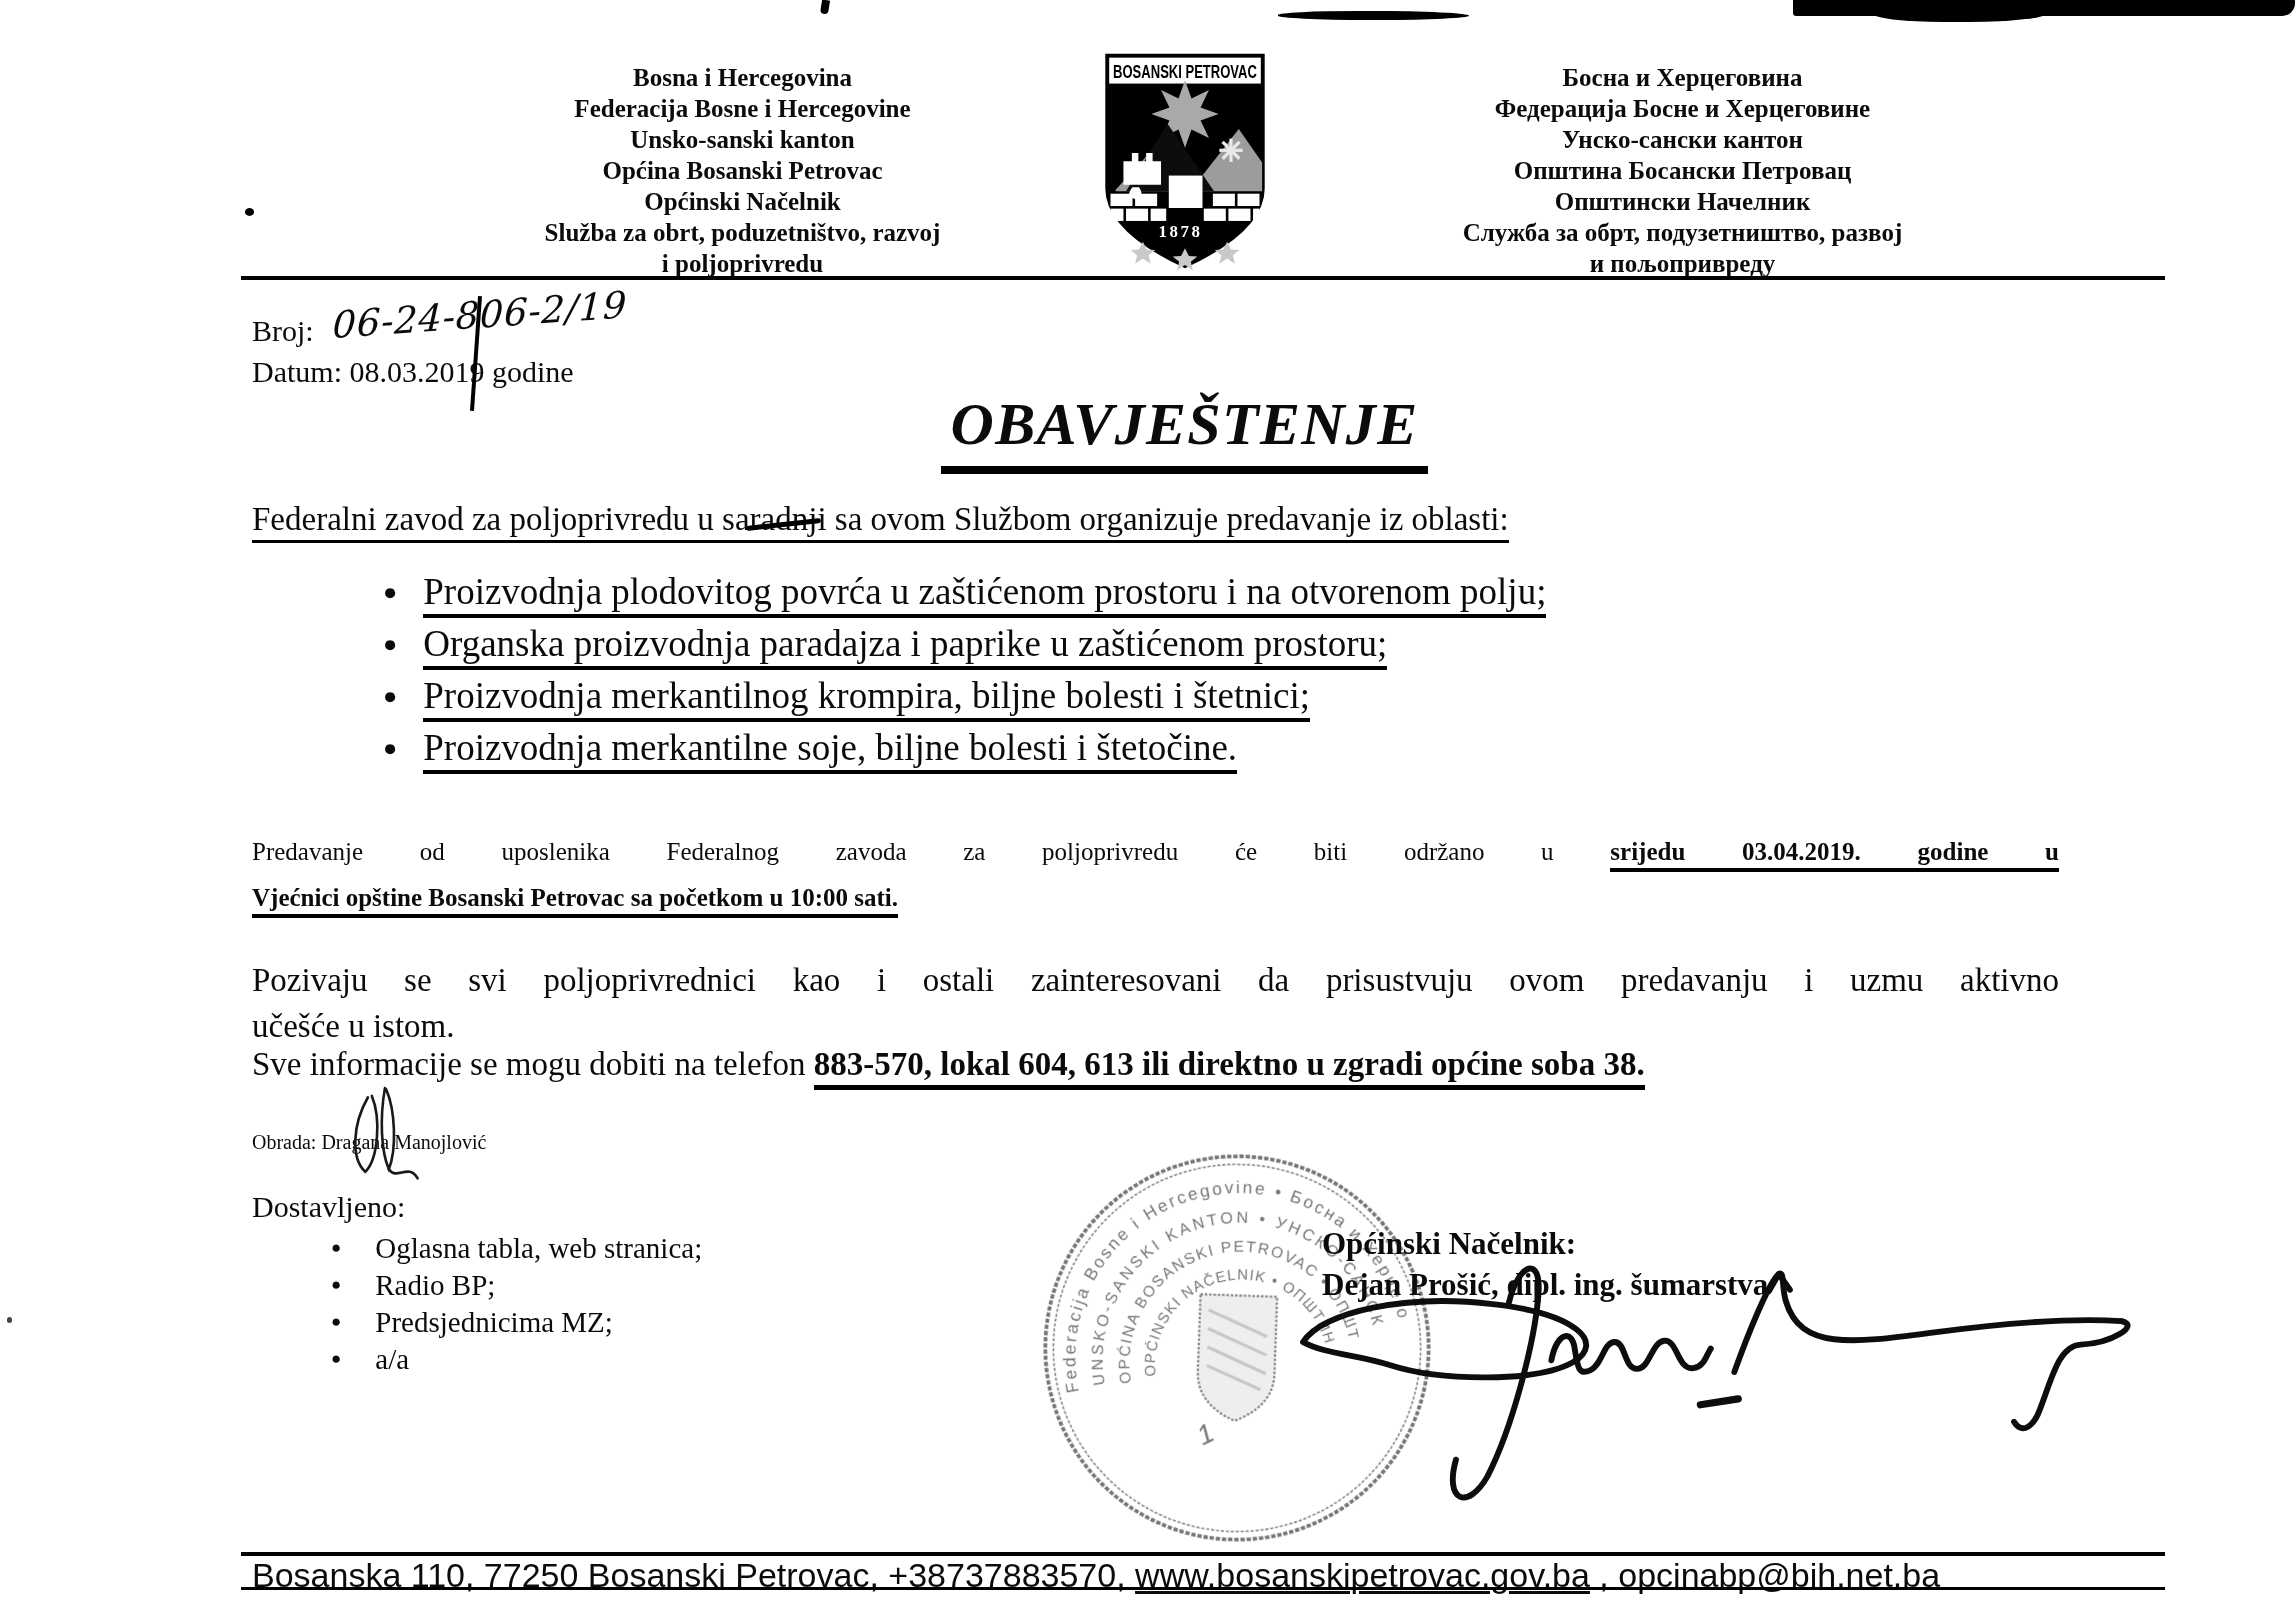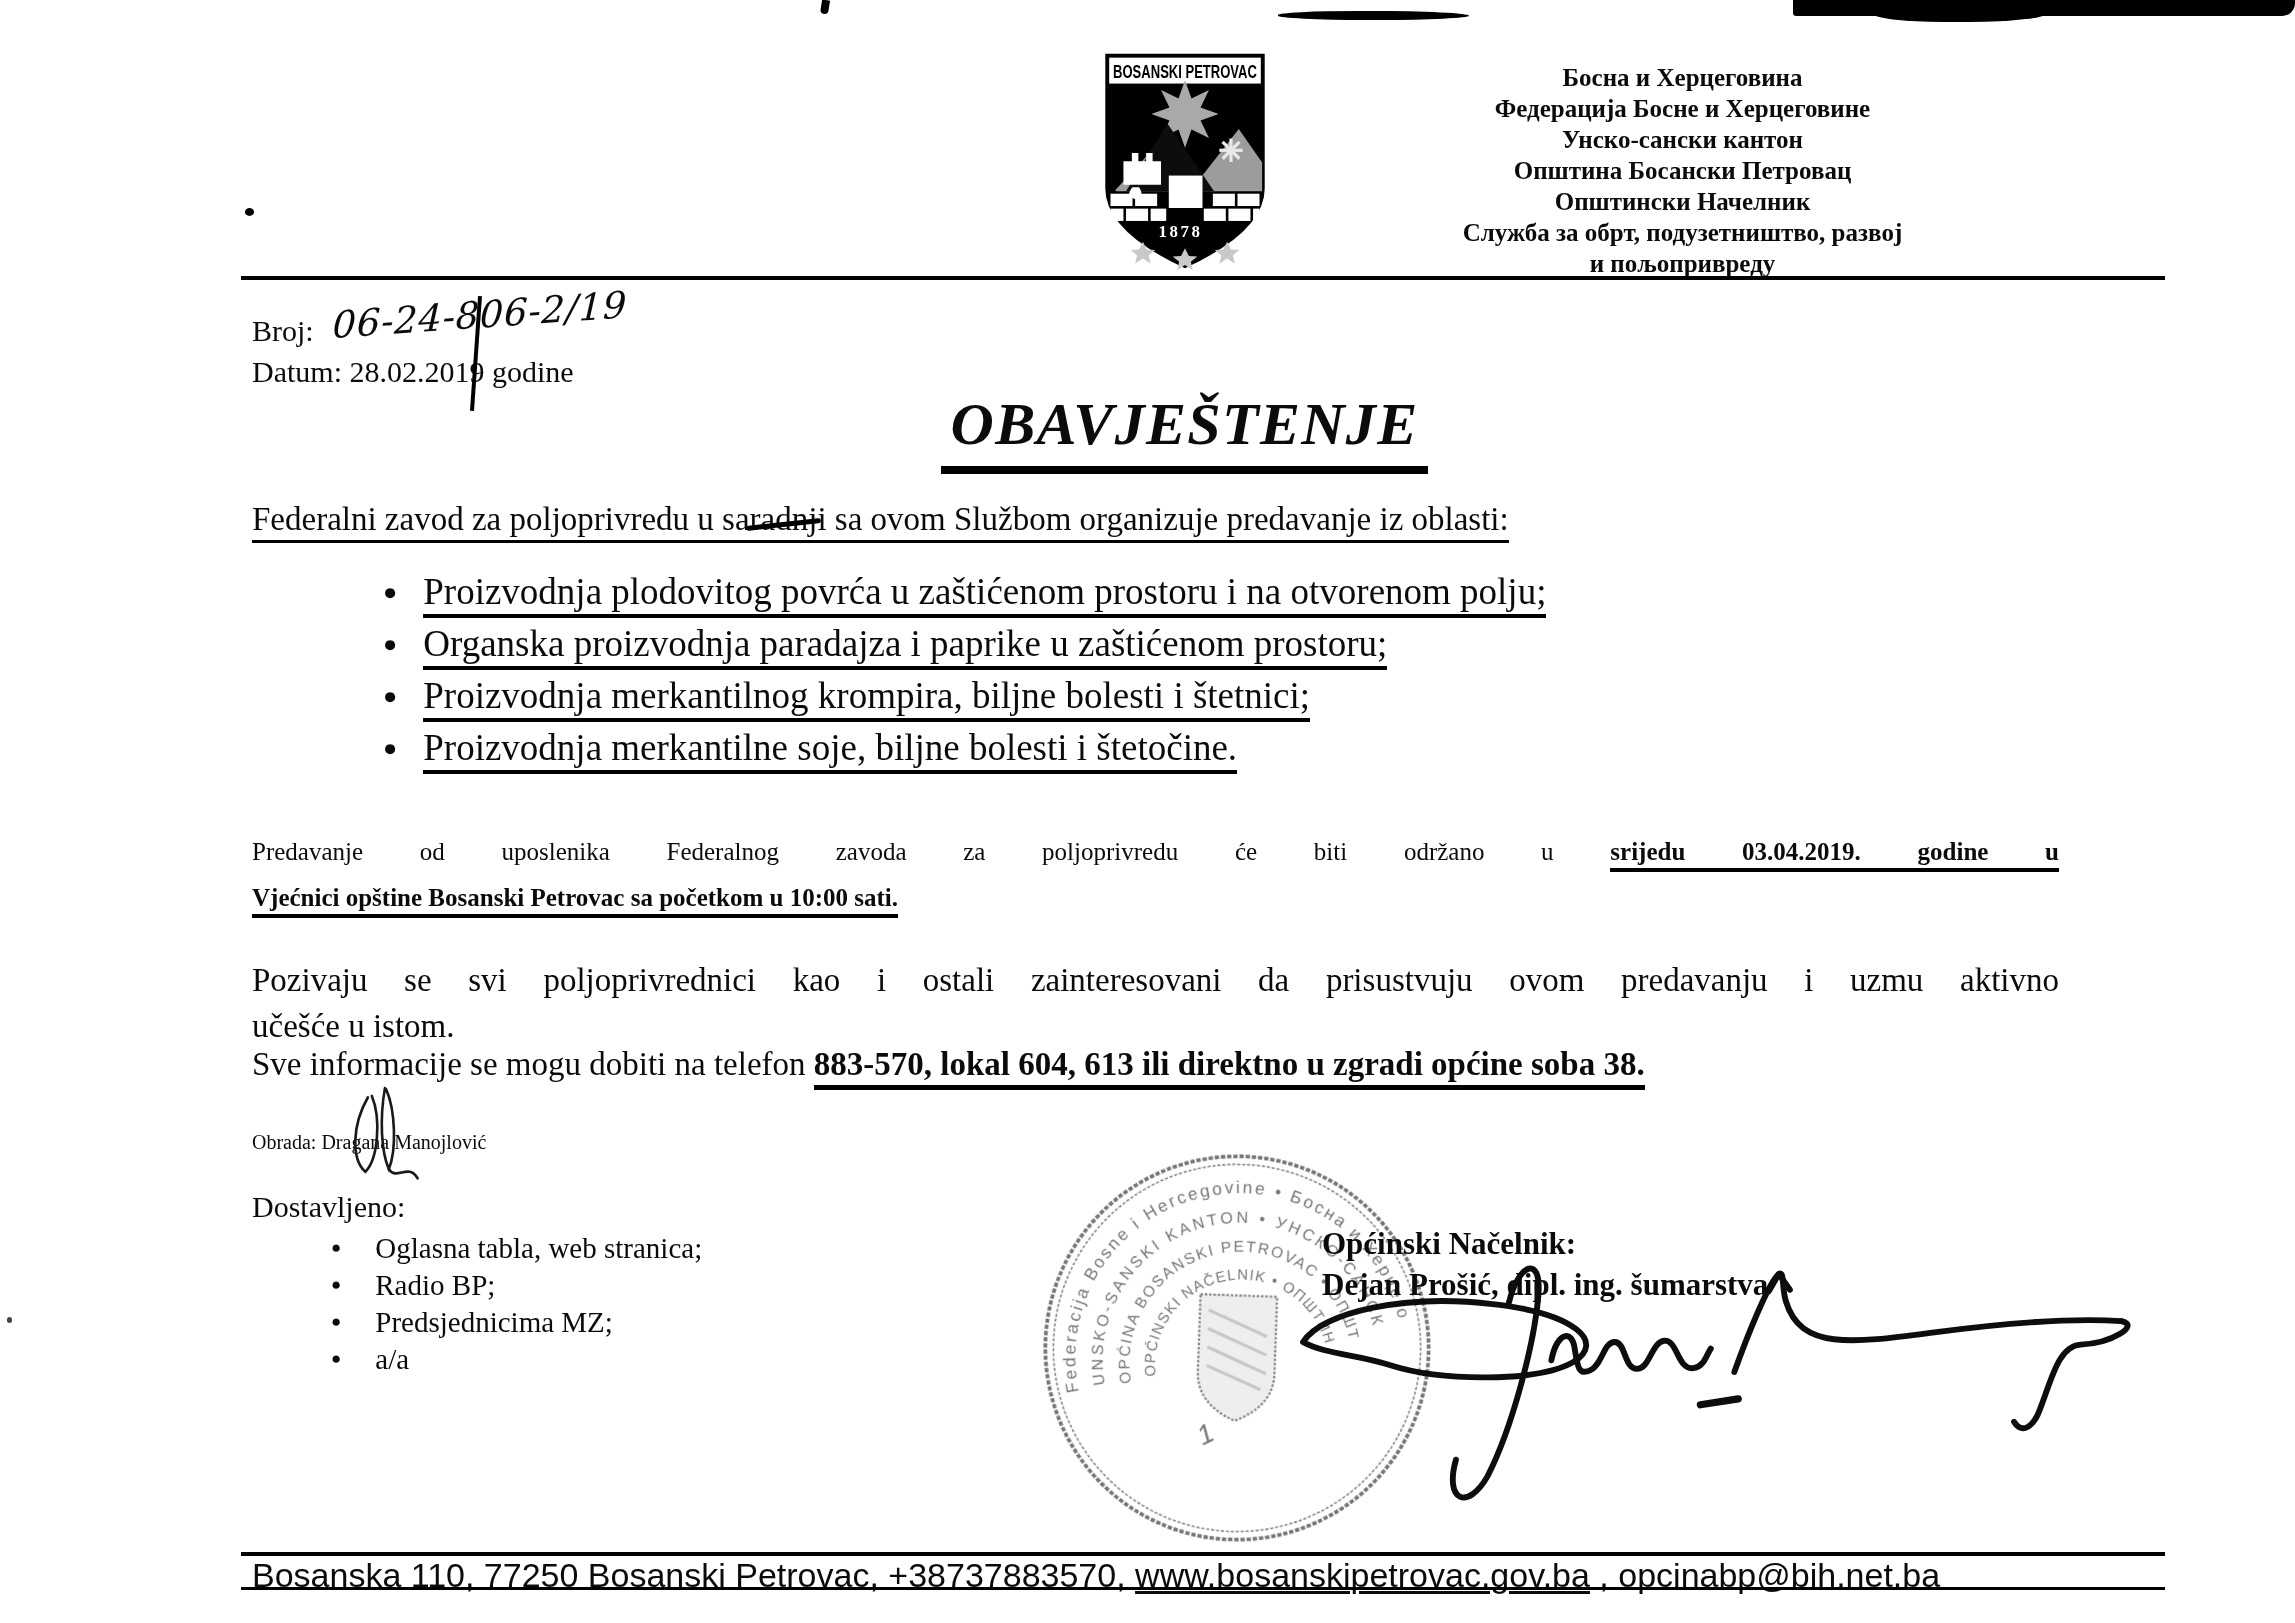--- a/index.html
+++ b/index.html
@@ -82,20 +82,29 @@
 
 <div class="page">
 
   <div class="art a-comma abs"></div>
   <div class="art a-smudge1 abs"></div>
   <div class="art a-smudge2 abs"></div>
   <div class="art a-smudge3 abs"></div>
   <div class="art a-dot1 abs"></div>
   <div class="art a-dot2 abs"></div>
 
+  <div class="hdr-block hdr-left">
+    <div>Bosna i Hercegovina</div>
+    <div>Federacija Bosne i Hercegovine</div>
+    <div>Unsko-sanski kanton</div>
+    <div>Općina Bosanski Petrovac</div>
+    <div>Općinski Načelnik</div>
+    <div>Služba za obrt, poduzetništvo, razvoj</div>
+    <div>i poljoprivredu</div>
+  </div>
 
   <div class="hdr-block hdr-right">
     <div>Босна и Херцеговина</div>
     <div>Федерација Босне и Херцеговине</div>
     <div>Унско-сански кантон</div>
     <div>Општина Босански Петровац</div>
     <div>Општински Начелник</div>
     <div>Служба за обрт, подузетништво, развој</div>
     <div>и пољопривреду</div>
   </div>
@@ -135,21 +144,21 @@
     </g>
   </svg>
 
   <div class="hdr-rule"></div>
 
   <div class="meta">
     <div>
       <span>Broj:</span><span class="hand">06-24-806-2/19</span>
     </div>
     <div>
-      <span>Datum:</span>&nbsp;<span>28.02.2019 godine</span>
+      <span>Datum:</span>&nbsp;<span>08.03.2019 godine</span>
     </div>
   </div>
   <div class="hand-slash"></div>
 
   <div class="title-wrap">
     <span class="title">OBAVJEŠTENJE</span>
   </div>
 
   <div class="intro">
     <span class="u5">Federalni zavod za poljoprivredu u saradnji sa ovom Službom organizuje predavanje iz oblasti:</span>

